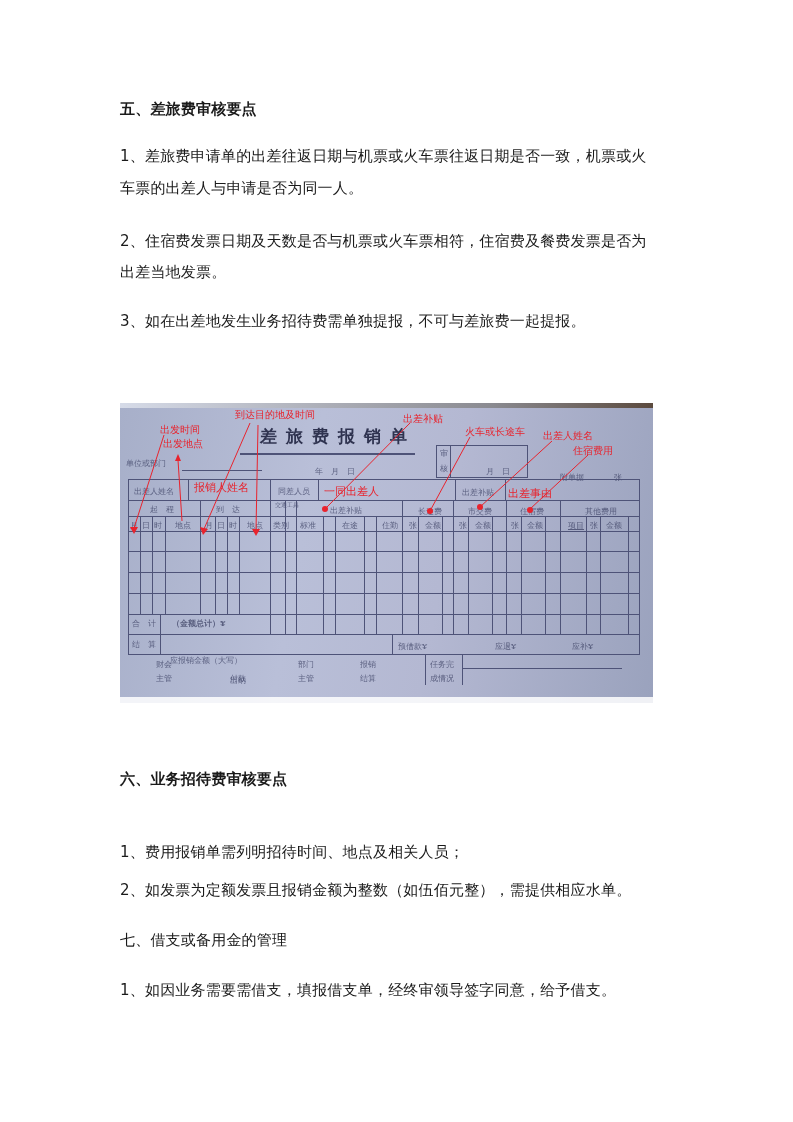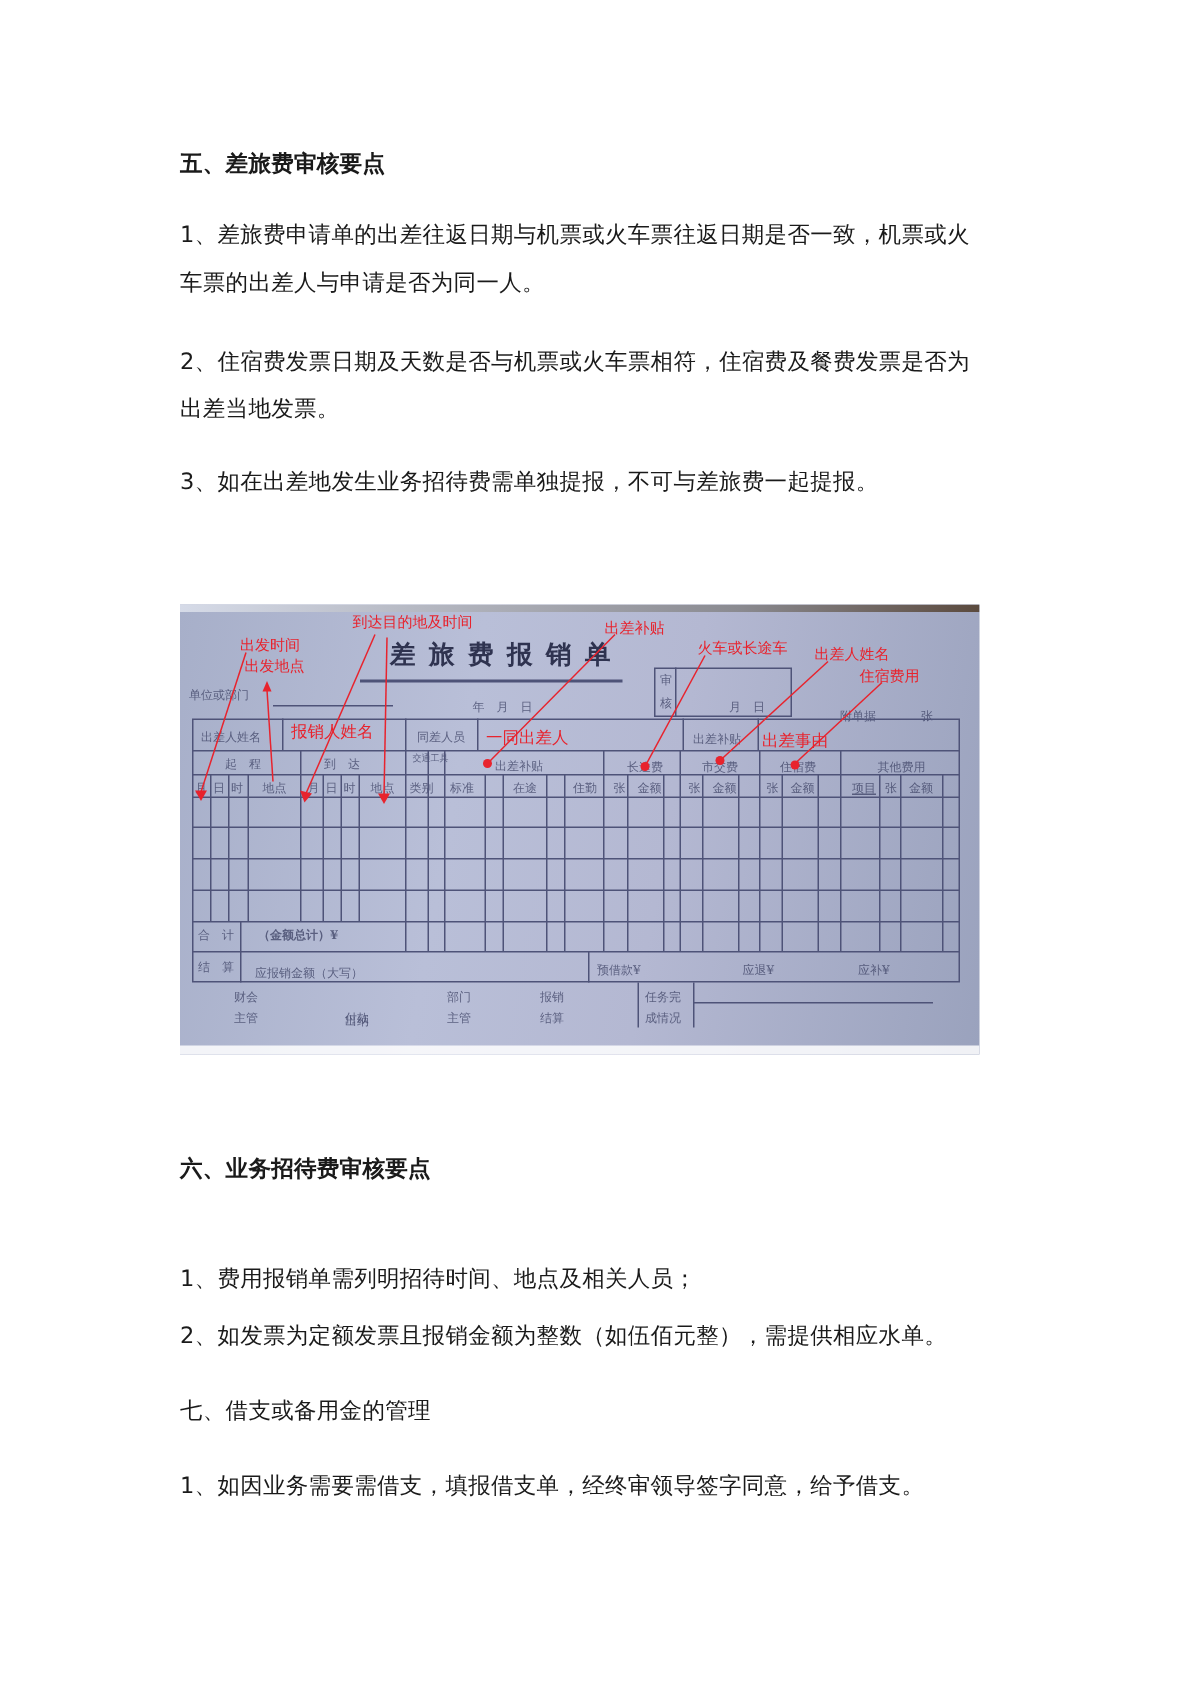--- a/index.html
+++ b/index.html
@@ -128,21 +128,21 @@
   <div class="vl" style="left:440px; top:97px; height:134px;"></div>
   <div class="vl" style="left:466px; top:113px; height:118px;"></div>
   <div class="vl" style="left:480px; top:113px; height:118px;"></div>
   <div class="vl" style="left:508px; top:113px; height:118px;"></div>
 
   <div class="ink small" style="left:12px; top:215px;">合　计</div>
   <div class="vl" style="left:40px; top:211px; height:41px;"></div>
   <div class="ink small" style="left:52px; top:215px;font-weight:bold;">（金额总计）¥</div>
 
   <div class="ink small" style="left:12px; top:236px;">结　算</div>
-  <div class="ink small" style="left:50px; top:240px;">应报销金额（大写）</div>
+  <div class="ink small" style="left:50px; top:252px;">应报销金额（大写）</div>
   <div class="vl" style="left:272px; top:231px; height:21px;"></div>
   <div class="ink small" style="left:278px; top:238px;">预借款¥</div>
   <div class="ink small" style="left:375px; top:238px;">应退¥</div>
   <div class="ink small" style="left:452px; top:238px;">应补¥</div>
 
   <div class="ink small" style="left:36px; top:256px;">财会</div>
   <div class="ink small" style="left:36px; top:270px;">主管</div>
   <div class="ink small" style="left:110px; top:272px;text-align:right;">出纳</div>
   <div class="ink small" style="left:110px; top:270px;">付款</div>
   <div class="ink small" style="left:178px; top:256px;">部门</div>

